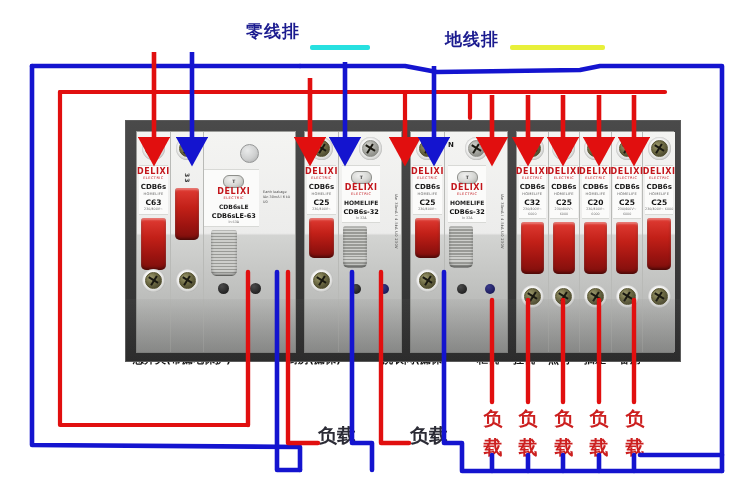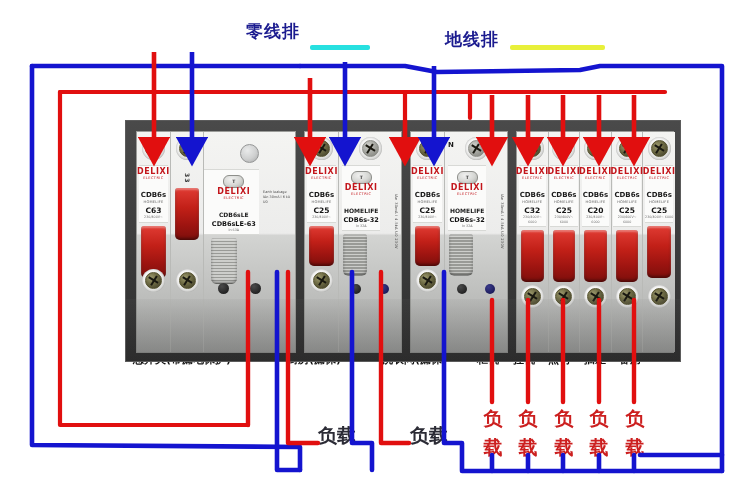--- a/index.html
+++ b/index.html
@@ -62,21 +62,21 @@
 
   
   .face{
     width:90%;margin-top:1px;background:#fbfbfa;
     border-top:1px solid #d8d9d6;border-bottom:1px solid #d8d9d6;
     display:flex;flex-direction:column;align-items:center;
     padding:2px 0 2px;flex:0 0 auto;
   }
   .brand{font-size:8px;font-weight:700;color:#c3151b;letter-spacing:.6px;line-height:1;}
   .brandsub{font-size:3.6px;color:#c3151b;letter-spacing:.4px;line-height:1.4;}
-  .model{font-size:7px;font-weight:700;color:#1b1b1b;line-height:1.25;margin-top:10px;}
+  .model{font-size:7px;font-weight:700;color:#1b1b1b;line-height:1.25;margin-top:2px;}
   .modelsub{font-size:3.6px;color:#5d5d5d;letter-spacing:.2px;line-height:1.3;}
   .rating{font-size:7.5px;font-weight:700;color:#141414;line-height:1.2;margin-top:2px;}
   .ratingsub{font-size:3.3px;color:#6c6c6c;line-height:1.25;text-align:center;}
 
   
   .handlebay{flex:1;width:100%;display:flex;align-items:flex-start;justify-content:center;padding-top:3px;}
   .handle{
     width:74%;height:40px;border-radius:3px 3px 5px 5px;
     background:linear-gradient(180deg,#e03b33 0%,#c22018 38%,#9d1410 72%,#7d0f0c 100%);
     box-shadow:inset 0 2px 2px rgba(255,255,255,.33),inset 0 -2px 3px rgba(0,0,0,.4);

